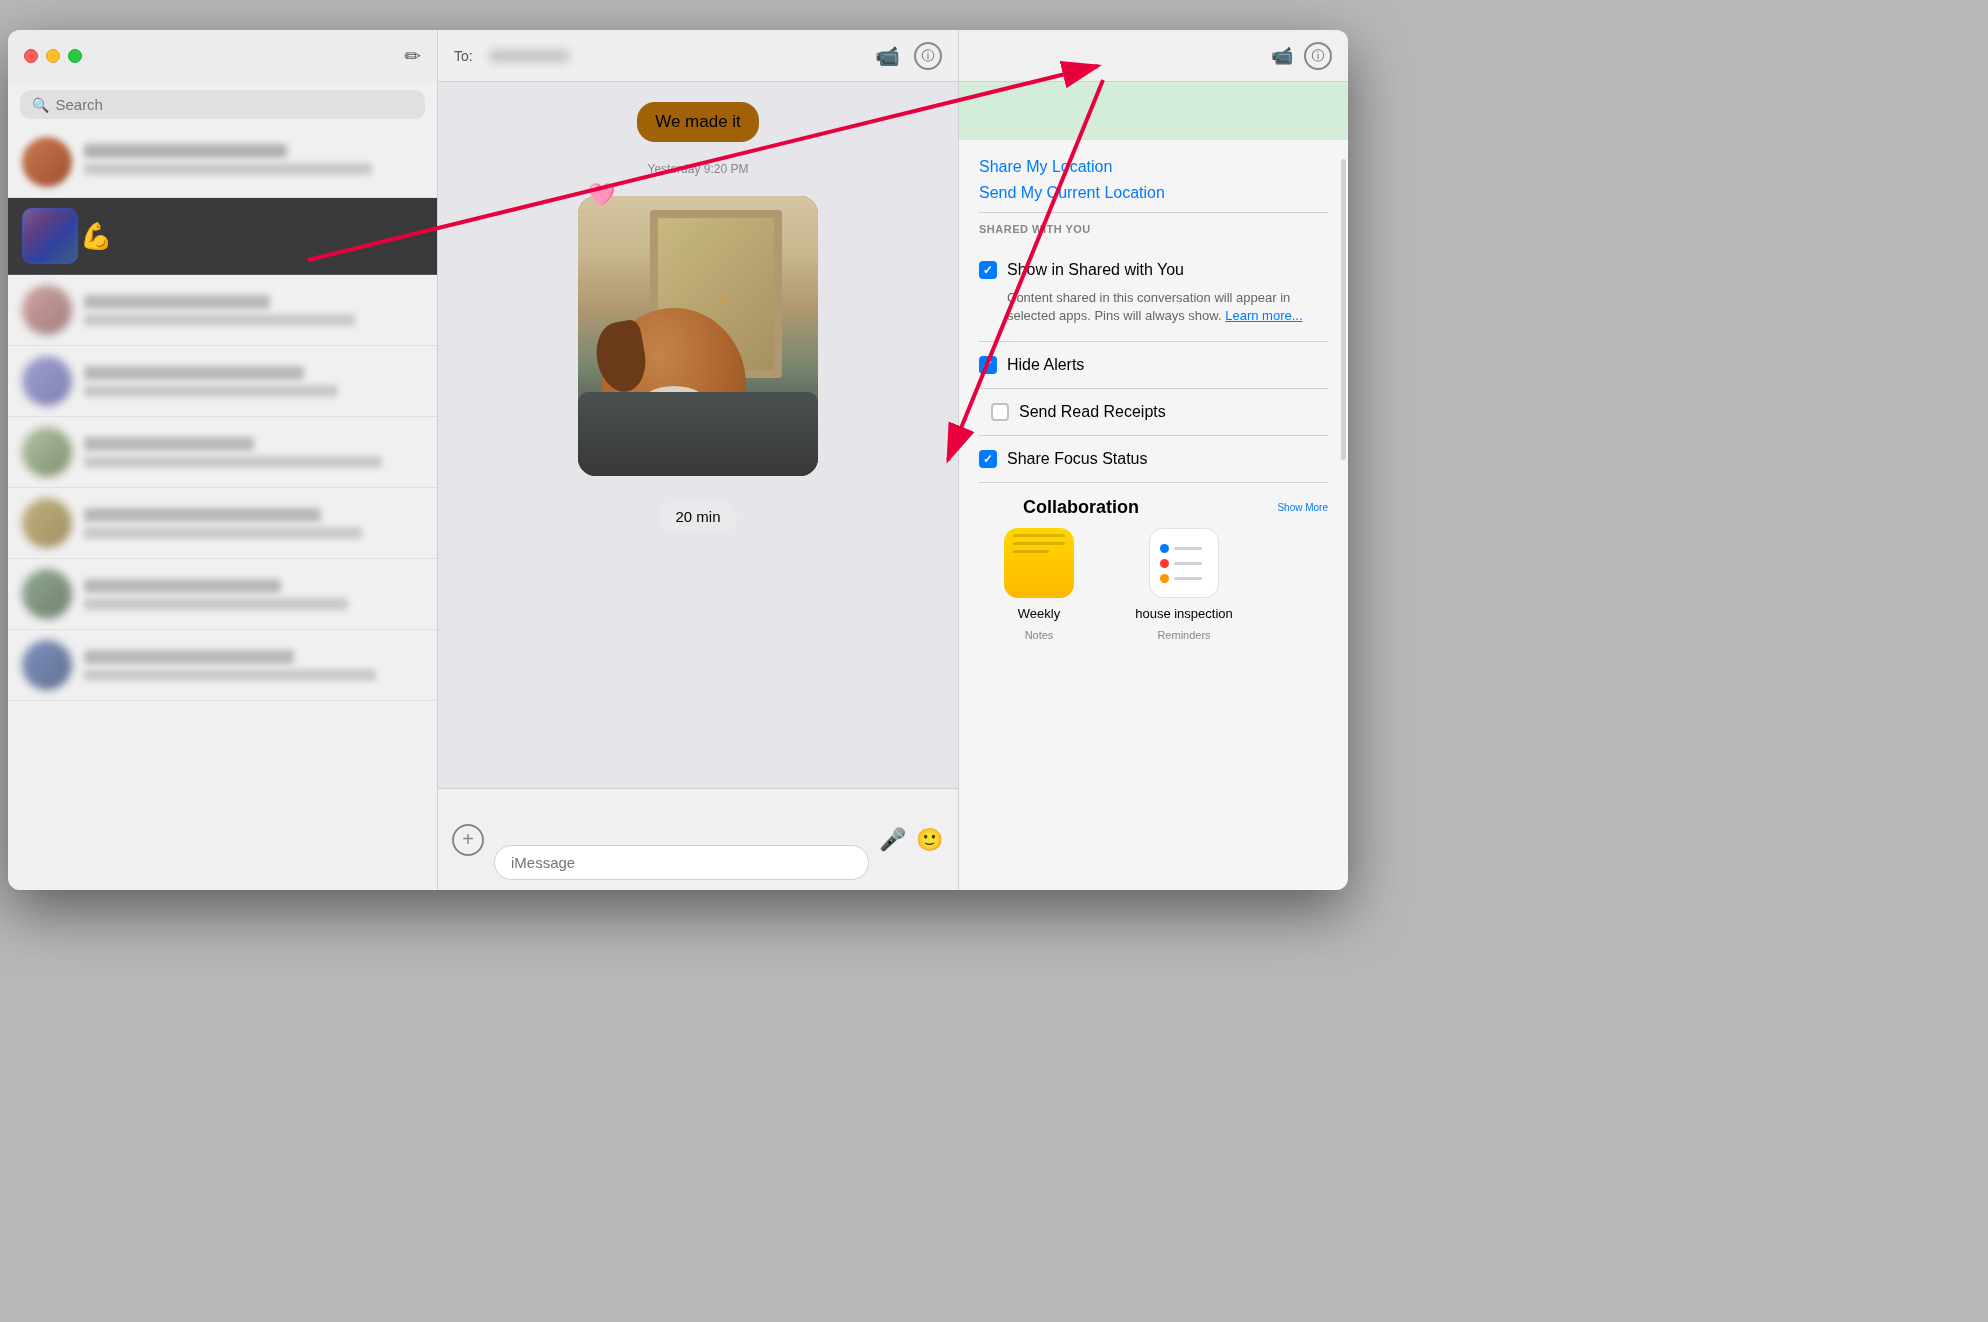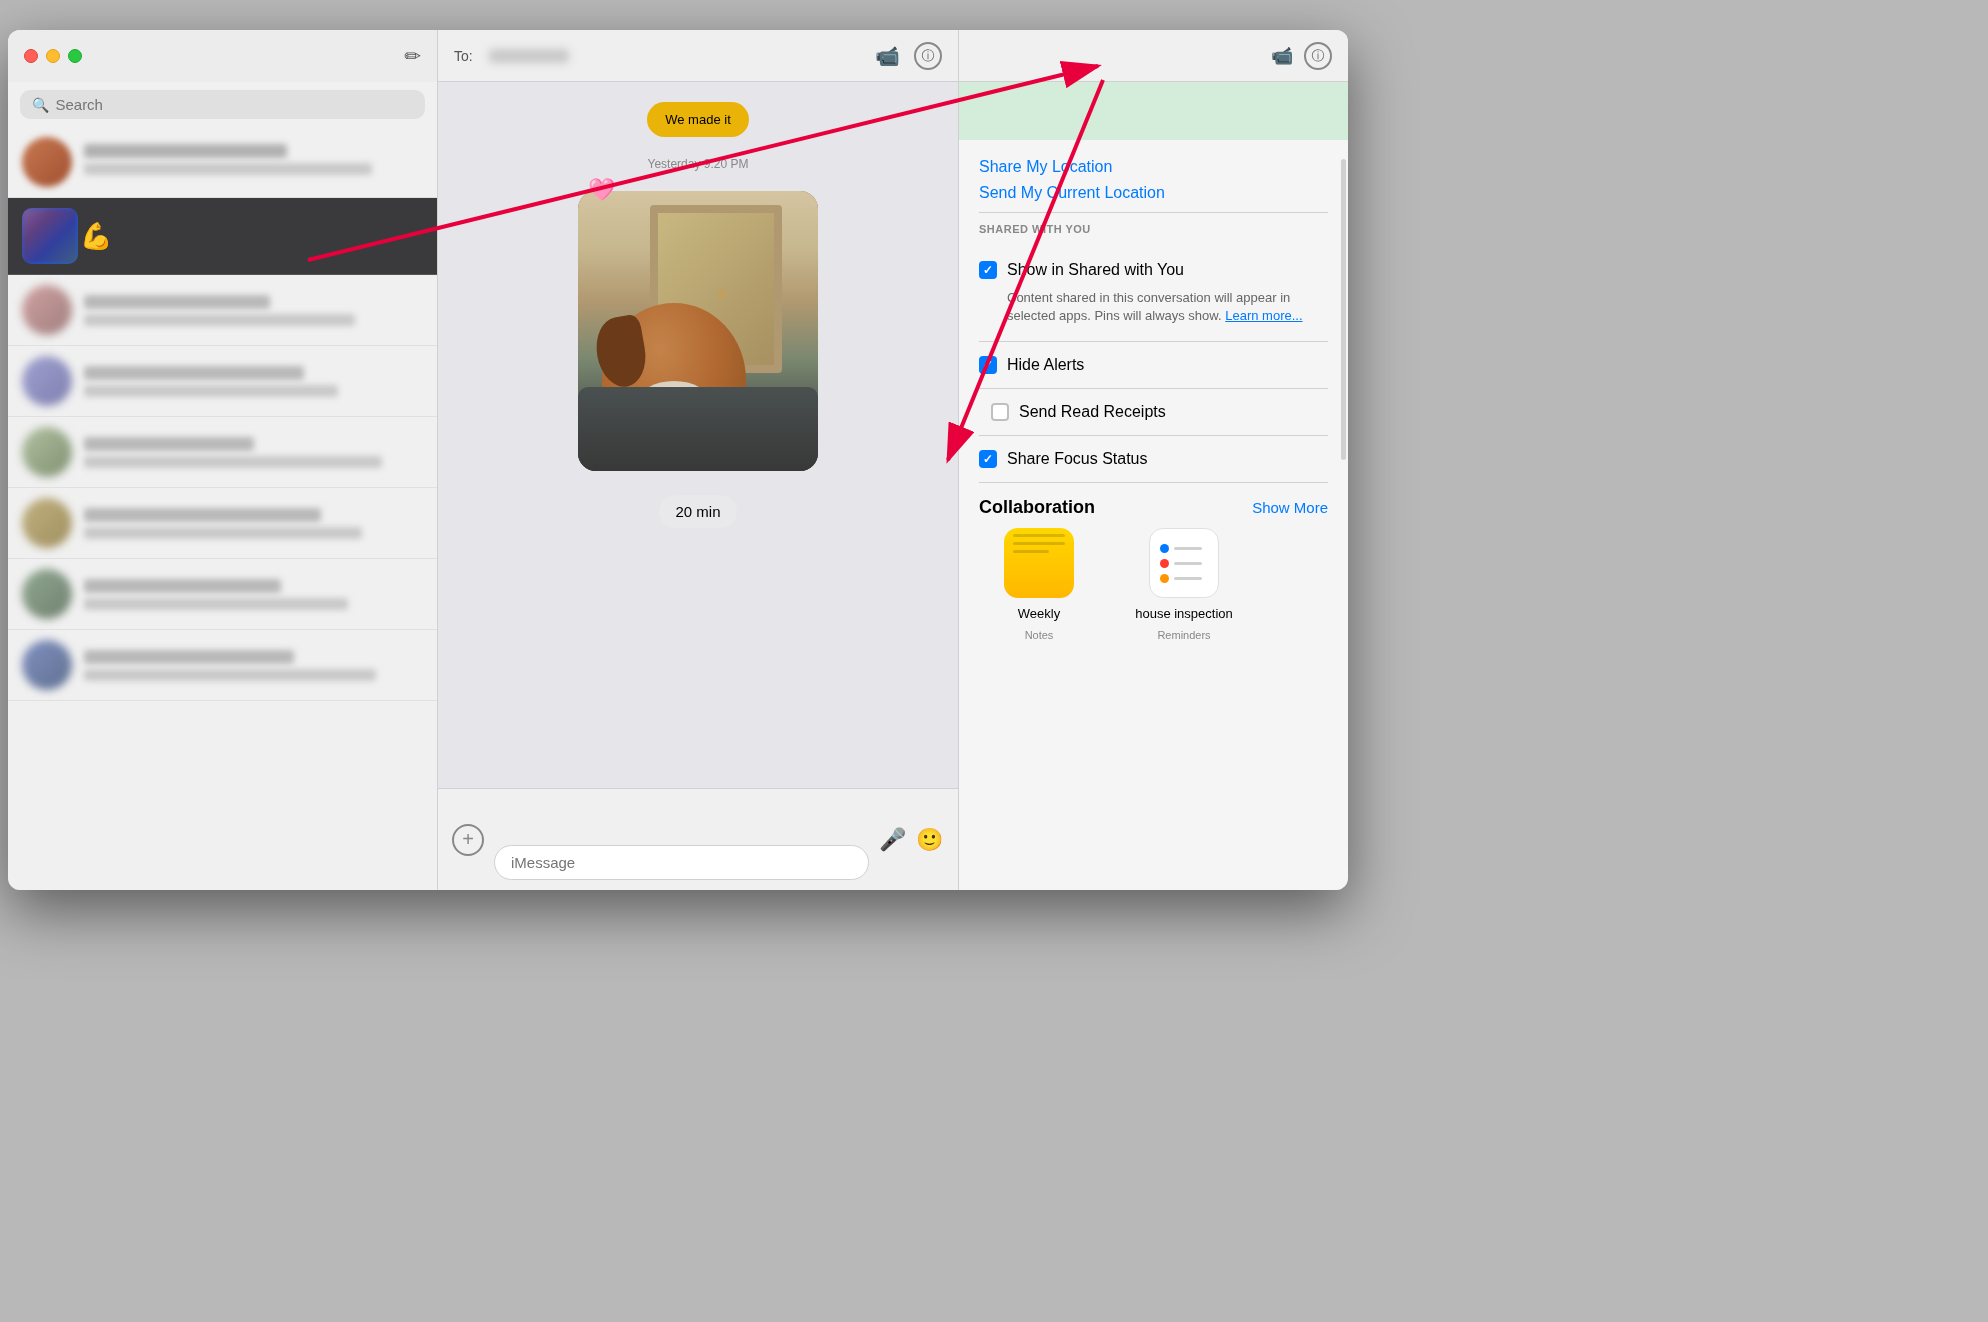--- a/index.html
+++ b/index.html
@@ -416,21 +416,21 @@
         <span style="font-size:14px;color:#555;">To:</span>
         <span style="display:inline-block;background:#c8c8c8;border-radius:4px;width:80px;height:14px;filter:blur(4px);margin-left:6px;"></span>
         <div class="header-icons" style="margin-left:auto;display:flex;gap:14px;align-items:center;">
           <button class="video-btn" style="background:none;border:none;cursor:pointer;font-size:20px;color:#555;">📹</button>
           <button class="info-circle-btn" style="width:28px;height:28px;border-radius:50%;border:2px solid #888;background:none;display:flex;align-items:center;justify-content:center;font-size:13px;color:#666;cursor:pointer;">ⓘ</button>
         </div>
       </div>
 
       <div class="chat-messages" style="flex:1;padding:20px;display:flex;flex-direction:column;align-items:center;gap:14px;overflow-y:auto;">
 
-        <div class="bubble-sent" style="align-self:center;background:#eab308;border-radius:18px;padding:10px 18px;font-size:13px;color:#000;">We made it</div>
+        <div class="bubble-sent" style="align-self:center;background:#a16207;border-radius:18px;padding:10px 18px;font-size:17px;color:#000;">We made it</div>
 
         <div class="timestamp" style="font-size:12px;color:#888;text-align:center;">Yesterday 9:20 PM</div>
 
         <div style="position:relative;display:flex;flex-direction:column;align-items:center;">
           <div style="position:absolute;top:-14px;left:10px;font-size:22px;z-index:5;">🩷</div>
           <div class="image-message" style="width:240px;height:280px;border-radius:18px;overflow:hidden;">
 
             <div style="width:100%;height:100%;position:relative;background:#8B7355;">
 
               <div style="position:absolute;top:0;left:0;right:0;bottom:0;background:linear-gradient(180deg, #d4c4a0 0%, #c8b890 20%, #b09870 40%, #7a8870 60%, #505850 80%, #383838 100%);"></div>
@@ -524,22 +524,22 @@
             <span style="color:#fff;font-size:12px;font-weight:700;">✓</span>
           </div>
           <span style="font-size:16px;color:#000;">Share Focus Status</span>
         </div>
       </div>
 
       <div style="height:1px;background:#d0d0d0;margin:0 20px;"></div>
 
       <div style="padding:10px 20px;">
         <div style="display:flex;align-items:center;justify-content:space-between;padding:4px 0 10px 0;">
-          <span style="font-size:18px;font-weight:700;color:#000;">Collaboration</span>
-          <a href="#" style="color:#007aff;font-size:15px;cursor:pointer;text-decoration:none;margin-left:30px;">Show More</a>
+          <span style="font-size:18px;font-weight:700;color:#000;margin-left:44px;">Collaboration</span>
+          <a href="#" style="color:#007aff;font-size:10px;cursor:pointer;text-decoration:none;margin-left:30px;">Show More</a>
         </div>
 
         <div style="display:flex;gap:20px;">
 
           <div style="display:flex;flex-direction:column;align-items:center;gap:8px;width:120px;">
             <div style="width:70px;height:70px;border-radius:14px;background:linear-gradient(180deg,#ffd700 0%,#ffb800 100%);display:flex;align-items:flex-start;justify-content:center;padding-top:6px;">
 
               <div style="width:52px;">
                 <div style="height:3px;background:rgba(0,0,0,0.15);border-radius:2px;margin-bottom:5px;"></div>
                 <div style="height:3px;background:rgba(0,0,0,0.15);border-radius:2px;margin-bottom:5px;"></div>

